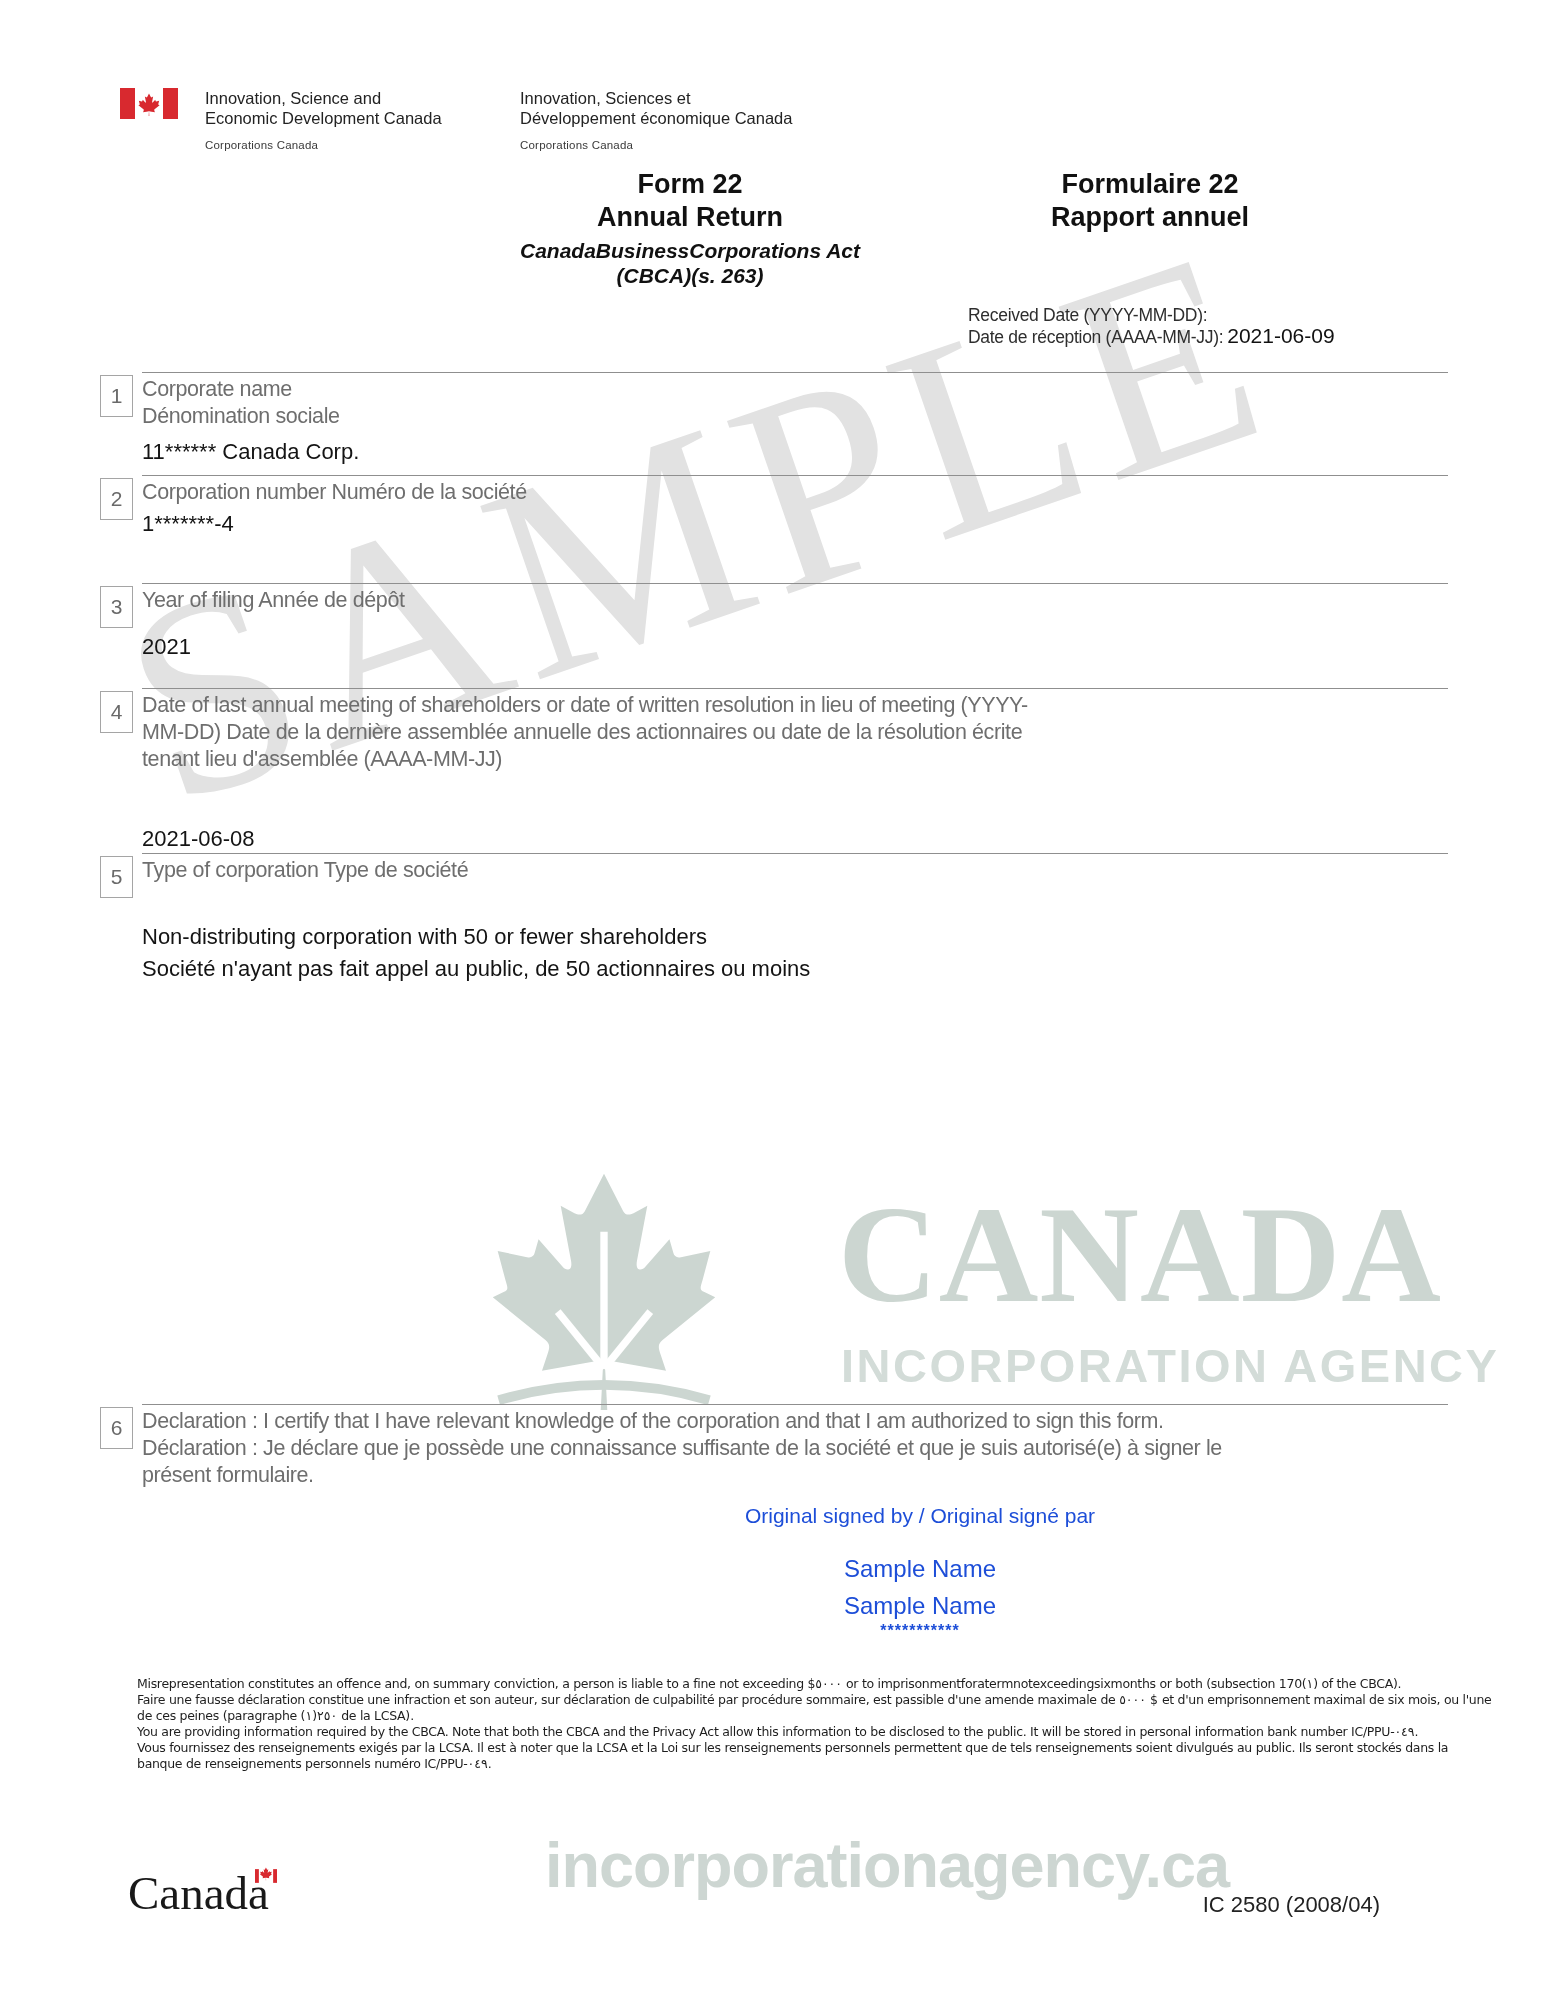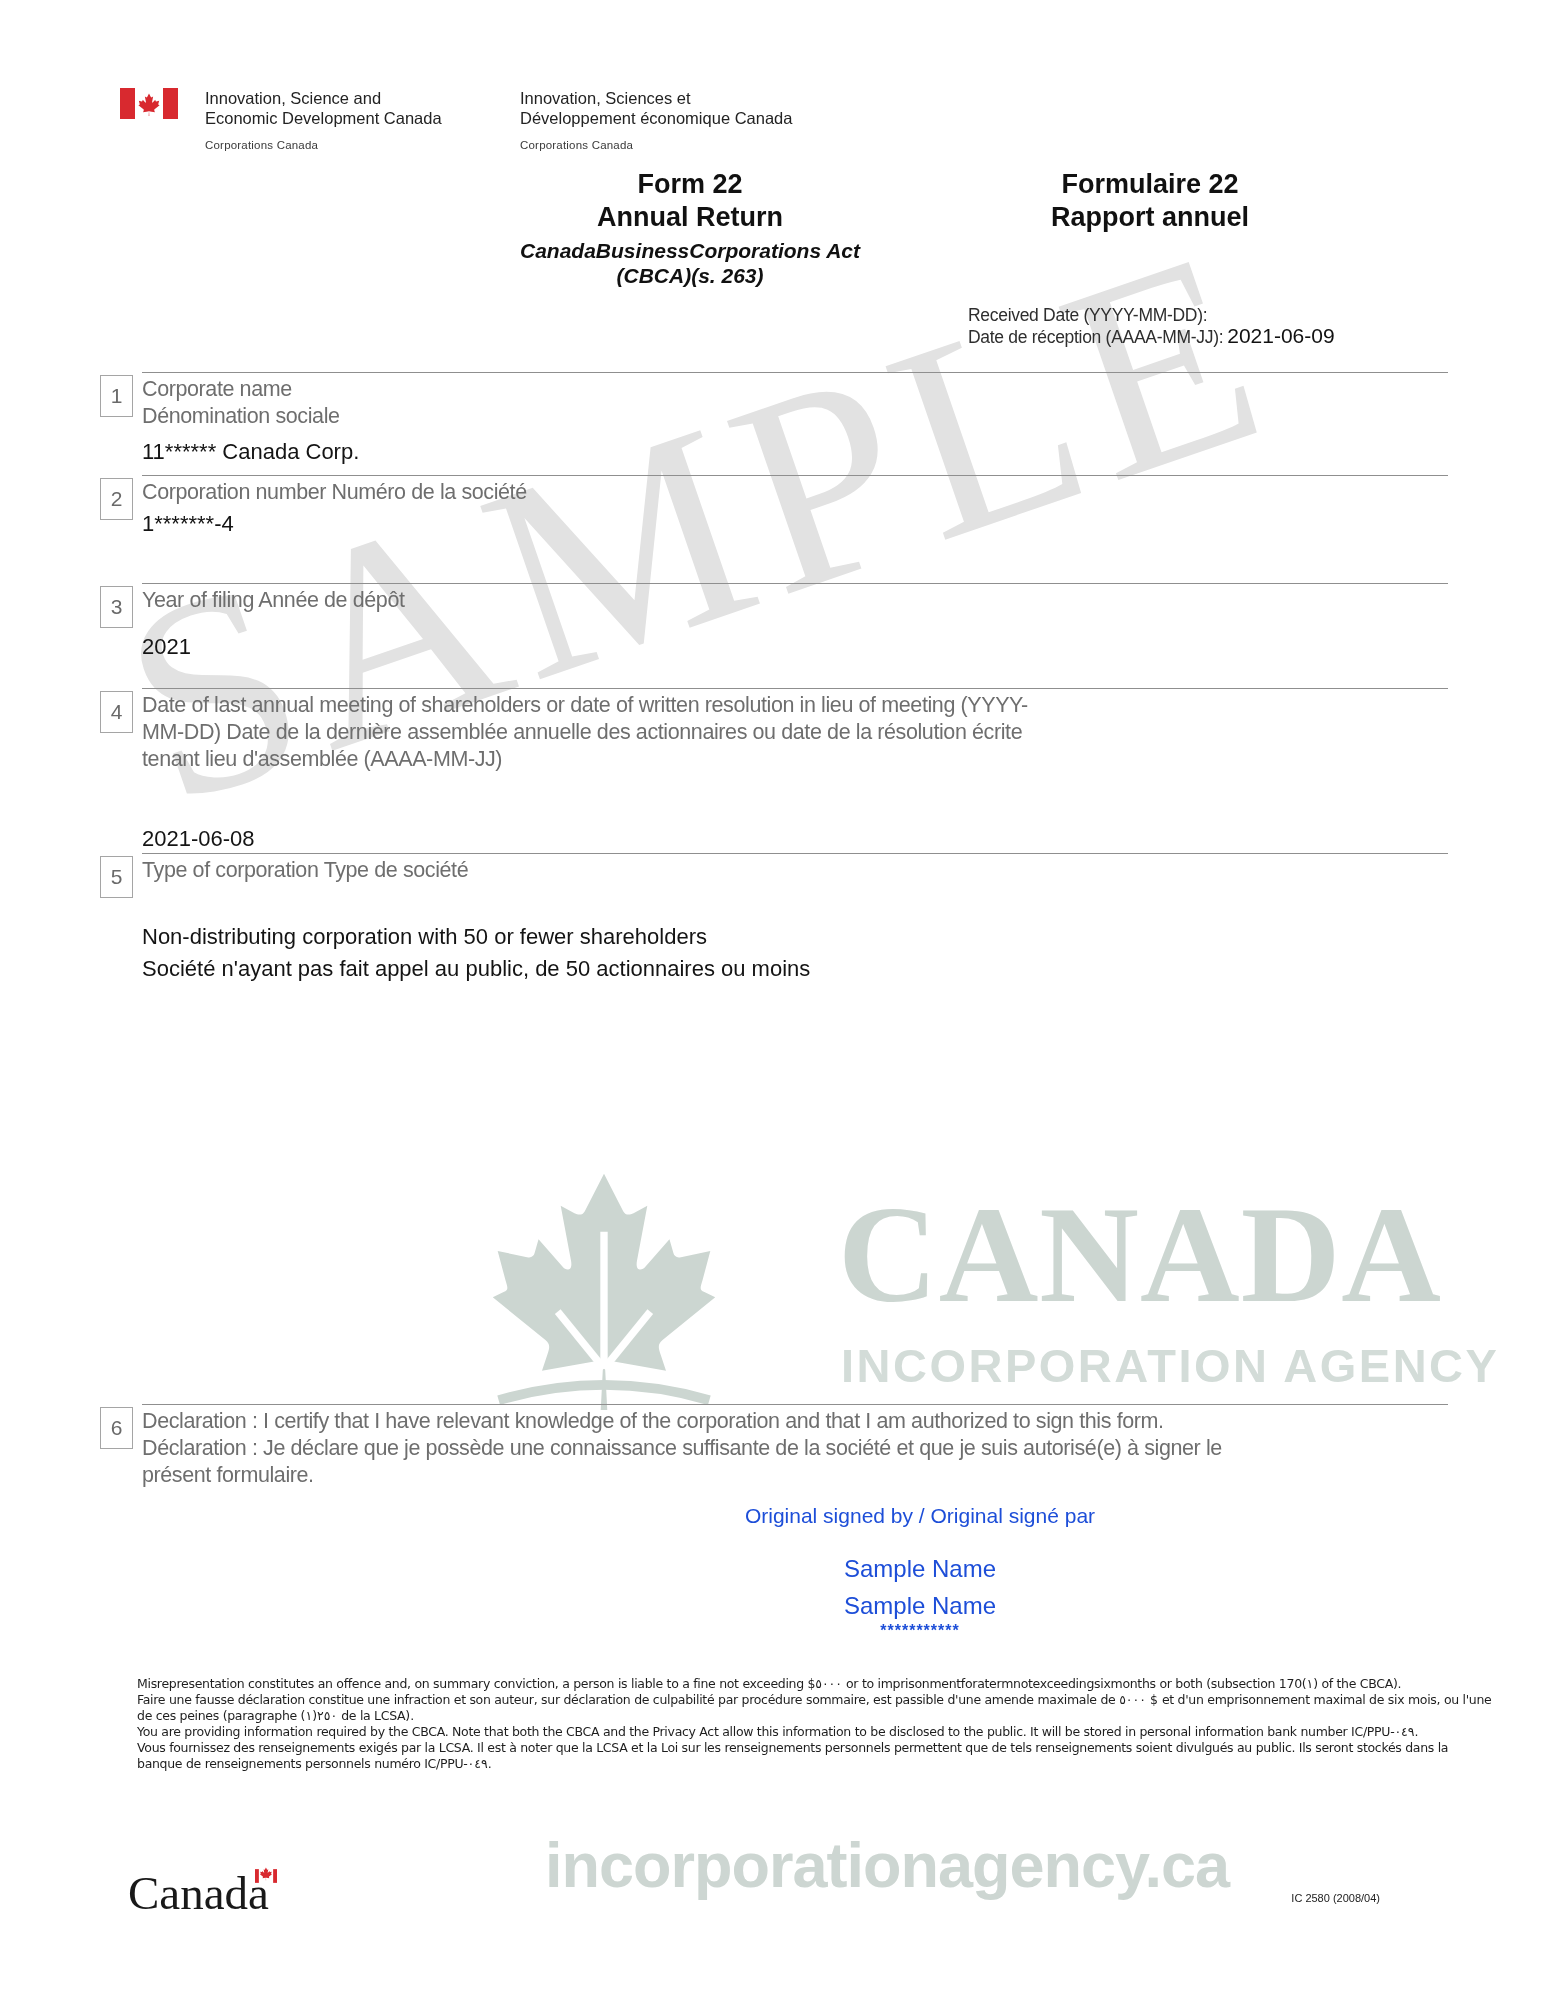--- a/index.html
+++ b/index.html
@@ -74,21 +74,21 @@
     font-family:"DejaVu Sans","Liberation Sans",sans-serif;
     font-size:12.5px;line-height:16px;color:#1e1e1e;letter-spacing:-0.3px;
   }
   
   .wordmark{
     position:absolute;left:128px;top:1868px;z-index:2;
     font-family:"Liberation Serif",serif;font-size:47px;line-height:50px;color:#191919;
   }
   .wordmark .wm-inner{position:relative;display:inline-block;}
   .wordmark svg{position:absolute;right:-8px;top:-3px;}
-  .form-code{position:absolute;right:165px;top:1892px;z-index:2;font-size:11px;color:#222;}
+  .form-code{position:absolute;right:165px;top:1892px;z-index:2;font-size:22px;color:#222;}
 </style>
 </head>
 <body>
 
 <svg width="0" height="0" style="position:absolute" aria-hidden="true">
   <symbol id="maple-leaf" viewBox="0 0 512 512">
     <path d="M256 32l-39 76c-5 9-13 8-21 4l-28-15 21 112c4 21-10 21-17 12l-49-56-8 28c-1 5-6 10-13 9l-62-13 16 60c4 14 7 19-4 23l-22 11 107 87c11 9 8 17 4 29l-11 33 103-18c13-2 21-2 21 8l-6 116h16l-6-116c0-10 8-10 21-8l103 18-11-33c-4-12-7-20 4-29l107-87-22-11c-11-4-8-9-4-23l16-60-62 13c-7 1-12-4-13-9l-8-28-49 56c-7 9-21 9-17-12l21-112-28 15c-8 4-16 5-21-4z"></path>
   </symbol>
 </svg>
 

